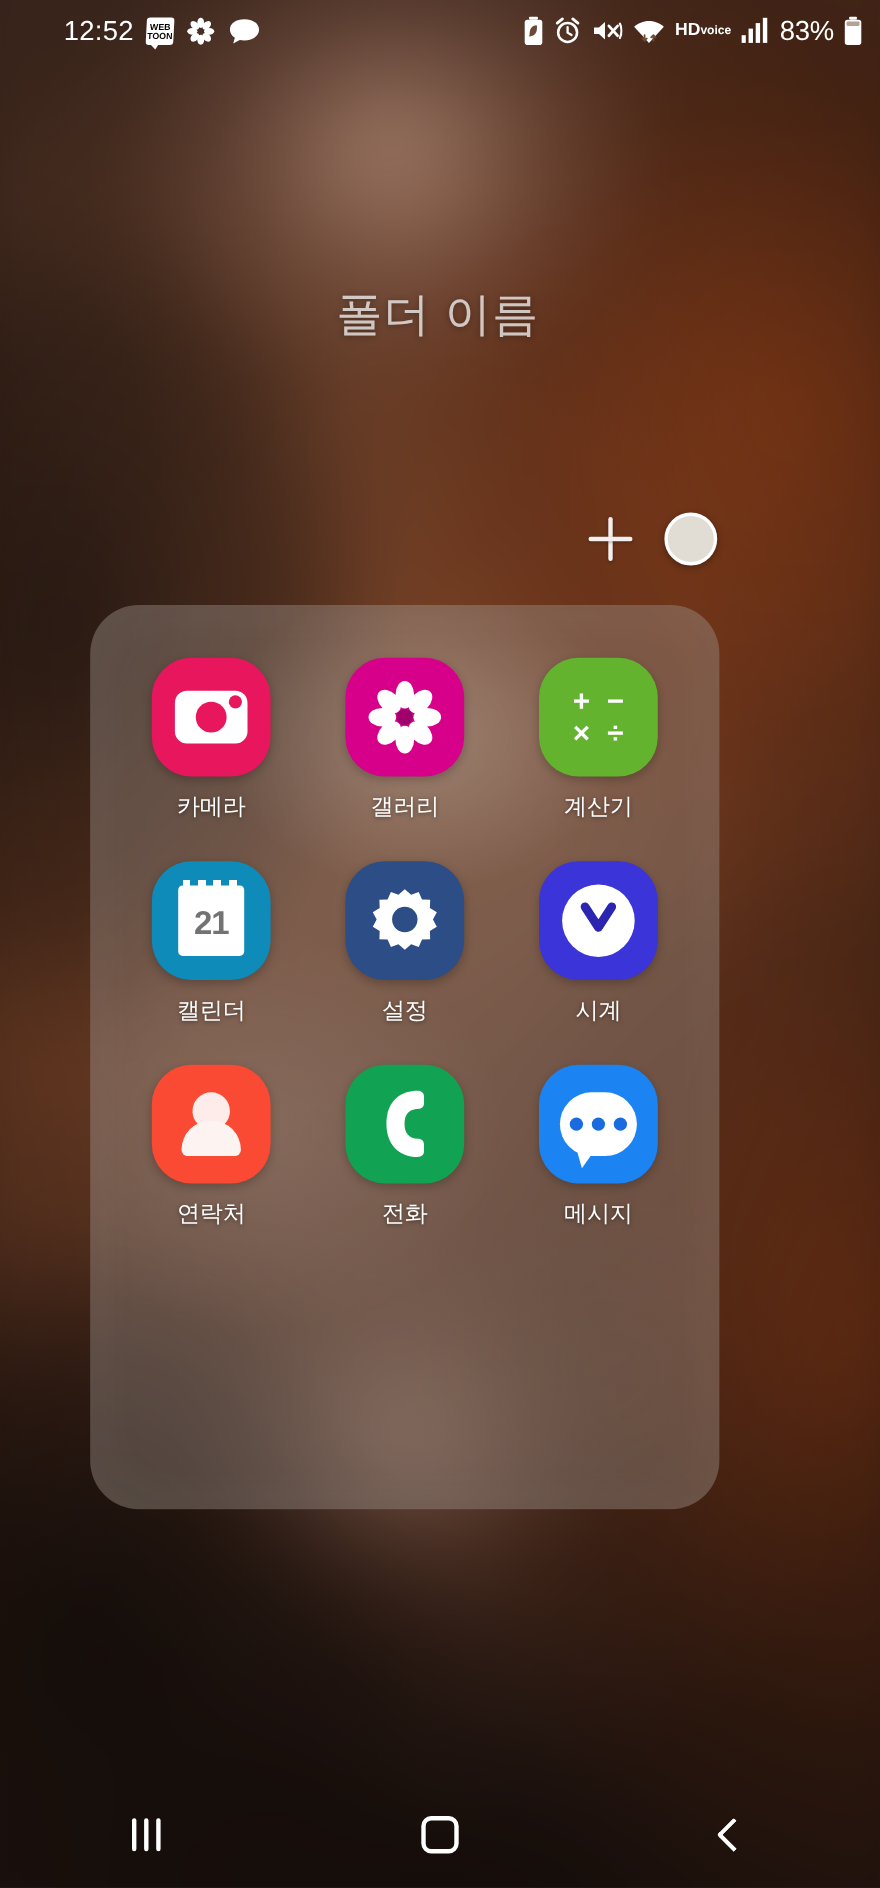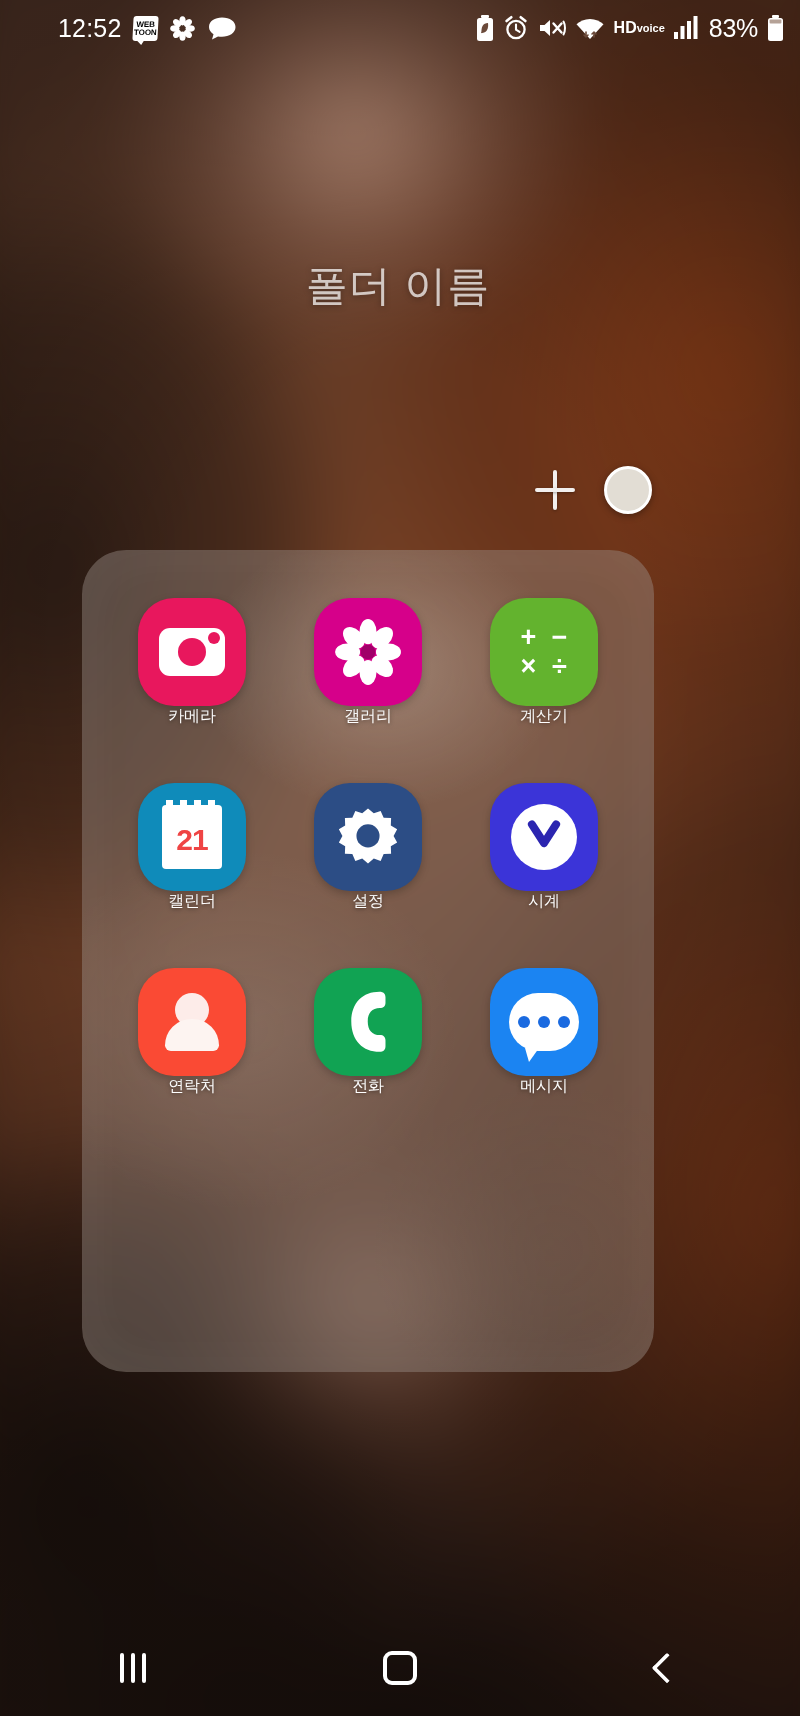--- a/index.html
+++ b/index.html
@@ -133,21 +133,22 @@
     display:flex; align-items:center; justify-content:center;
     position:relative;
     box-shadow:0 3px 9px rgba(0,0,0,0.22);
   }
   
   .squircle {
     border-radius: 50% / 32%;
     border-radius: 36px;
   }
   .app-label {
-    font-size:16px; color:#ffffff;
+    margin-top:13px;
+    font-size:21px; color:#ffffff;
     text-shadow:0 1px 4px rgba(0,0,0,0.5);
     white-space:nowrap;
     letter-spacing:-0.2px;
   }
   .app-cell.empty { visibility:hidden; }
 
   
   .cam-body { width:66px; height:48px; background:#fff; border-radius:11px; position:relative; }
   .cam-body:before { content:""; position:absolute; width:28px; height:28px; border-radius:50%; background:#e8175d; left:50%; top:50%; transform:translate(-50%,-50%); }
   .cam-body:after { content:""; position:absolute; width:12px; height:12px; border-radius:50%; background:#e8175d; right:5px; top:4px; }
@@ -164,21 +165,21 @@
     border-color: transparent transparent #d63b1f transparent;
   }
 
   .calc-ic { width:62px; height:58px; color:#fff; font-size:27px; font-weight:bold;
     display:grid; grid-template-columns:1fr 1fr; grid-template-rows:1fr 1fr; place-items:center; line-height:1; }
 
   .cal-ic { width:60px; height:64px; background:#fff; border-radius:4px; position:relative;
     display:flex; align-items:center; justify-content:center; }
   .cal-ic .teeth { position:absolute; top:-5px; left:4px; right:4px; height:10px;
     background: repeating-linear-gradient(to right, #fff 0 7px, transparent 7px 14px); }
-  .cal-num { font-size:30px; font-weight:bold; color:#ef4444; letter-spacing:-1px; margin-top:6px; }
+  .cal-num { font-size:30px; font-weight:bold; color:#737373; letter-spacing:-1px; margin-top:6px; }
   .clock-ic { width:66px; height:66px; background:#fff; border-radius:50%; position:relative; }
 
   .contact-ic { width:54px; height:58px; position:relative; }
   .contact-ic .head { position:absolute; top:0; left:50%; margin-left:-17px; width:34px; height:34px; border-radius:50%; background:#fdece9; }
   .contact-ic .body { position:absolute; bottom:0; left:50%; margin-left:-27px; width:54px; height:32px;
     border-radius:27px 27px 6px 6px; background:#fdf4f1; }
 
   .tphone-ic { width:84px; height:84px; border-radius:50%; background:#15b851; position:relative; overflow:hidden;
     display:flex; align-items:center; justify-content:center; }
 

